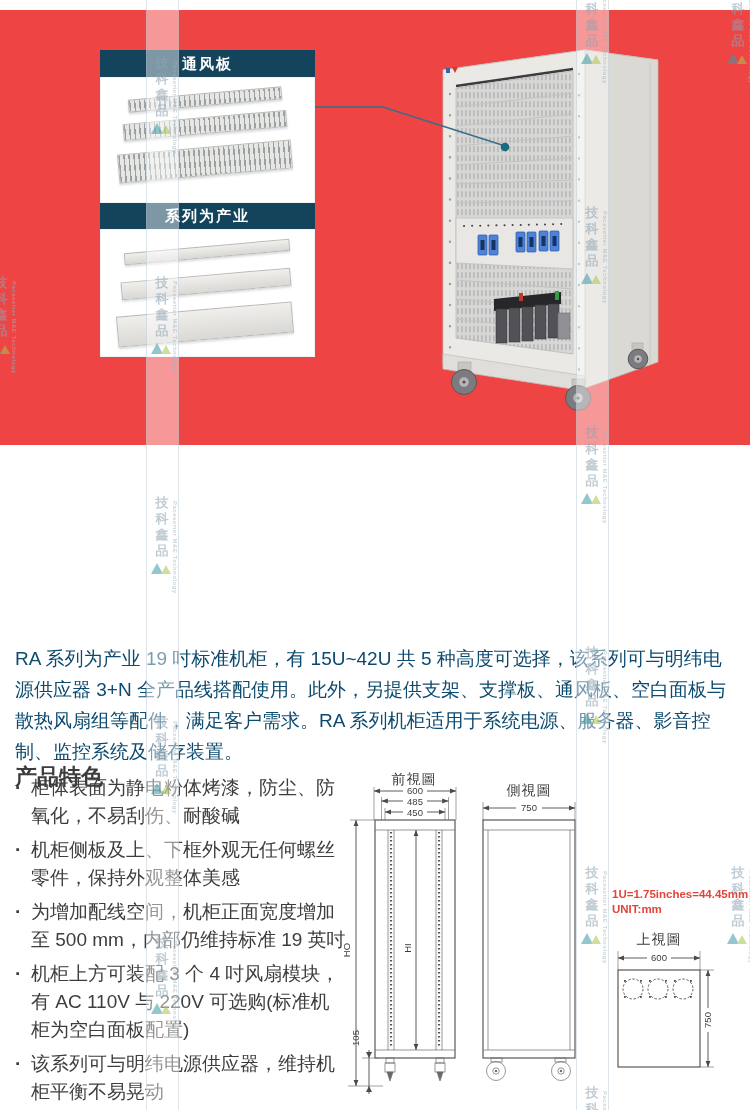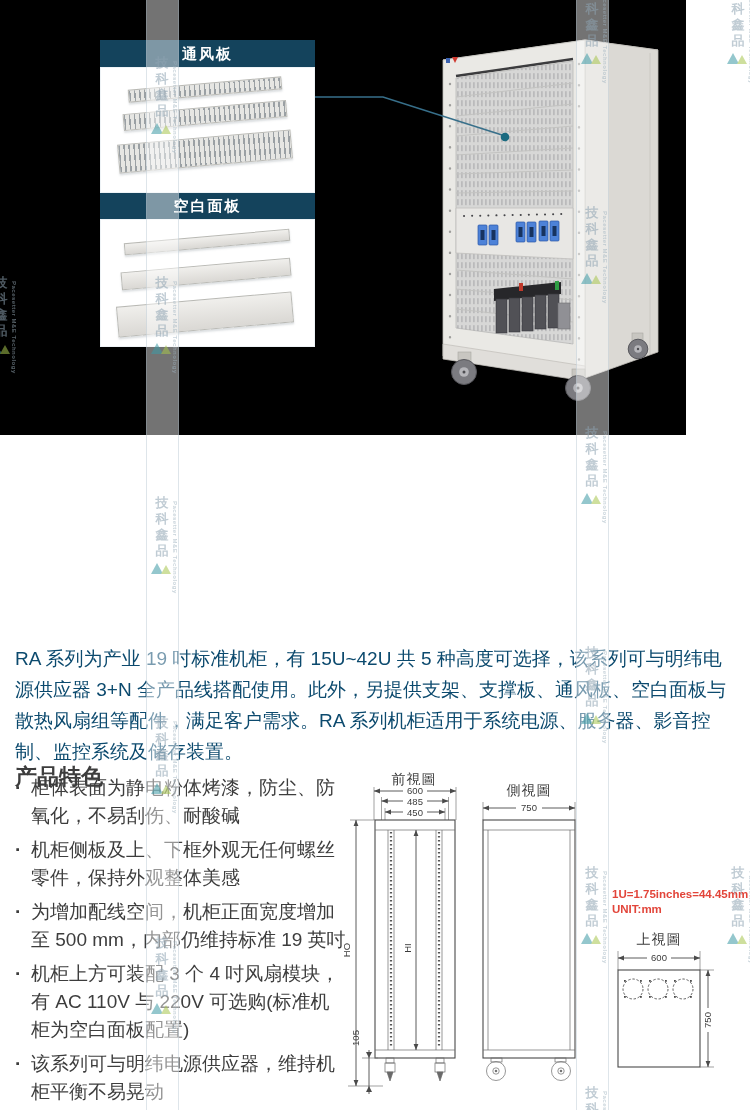--- a/index.html
+++ b/index.html
@@ -1,20 +1,20 @@
 <!DOCTYPE html>
 <html><head>
 <meta charset="utf-8">
 <style>
   html,body{margin:0;padding:0;background:#ffffff;}
   #page{position:relative;width:750px;height:1110px;background:#ffffff;overflow:hidden;
         font-family:"Liberation Sans","DejaVu Sans",sans-serif;color:#3d3d3d;}
 
   
-  .banner{position:absolute;left:0;top:0;width:686px;height:435px;background:#000000;}
+  .banner{position:absolute;left:0;top:10px;width:750px;height:435px;background:#ef4444;}
   .banner-svg{position:absolute;left:0;top:0;width:750px;height:440px;}
 
   
   .callout-stack{position:absolute;left:100px;top:40px;width:215px;z-index:3;}
   .card-header{height:27px;line-height:27px;background:#14435c;color:#ffffff;
                font-size:15px;font-weight:bold;text-align:center;letter-spacing:2px;}
   .card-header.small{height:26px;line-height:26px;}
   .card-body{position:relative;height:126px;background:#ffffff;overflow:hidden;
              box-shadow:inset 0 0 0 1px #eef3f6;}
   .card-body.blank{height:128px;}
@@ -172,21 +172,21 @@
       </g>
     </svg>
 
     <div class="callout-stack">
       <div class="card-header">通风板</div>
       <div class="card-body">
         <div class="strip vent v1"></div>
         <div class="strip vent v2"></div>
         <div class="strip vent v3"></div>
       </div>
-      <div class="card-header small">空白面板</div>
+      <div class="card-header small">系列为产业</div>
       <div class="card-body blank">
         <div class="strip plain b1"></div>
         <div class="strip plain b2"></div>
         <div class="strip plain b3"></div>
       </div>
     </div>
   </div>
 
   <p class="series-desc">RA 系列为产业 19 吋标准机柜，有 15U~42U 共 5 种高度可选择，该系列可与明纬电源供应器 3+N 全产品线搭配使用。此外，另提供支架、支撑板、通风板、空白面板与散热风扇组等配件，满足客户需求。RA 系列机柜适用于系统电源、服务器、影音控制、监控系统及储存装置。</p>
 

